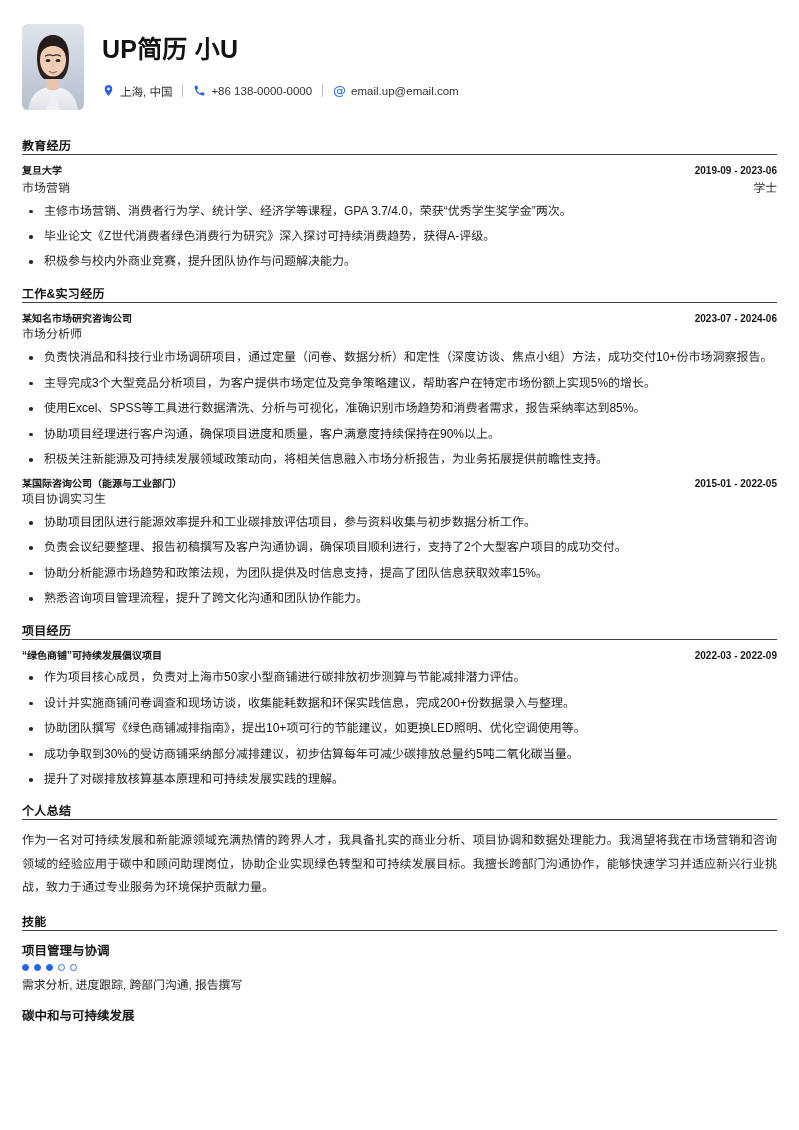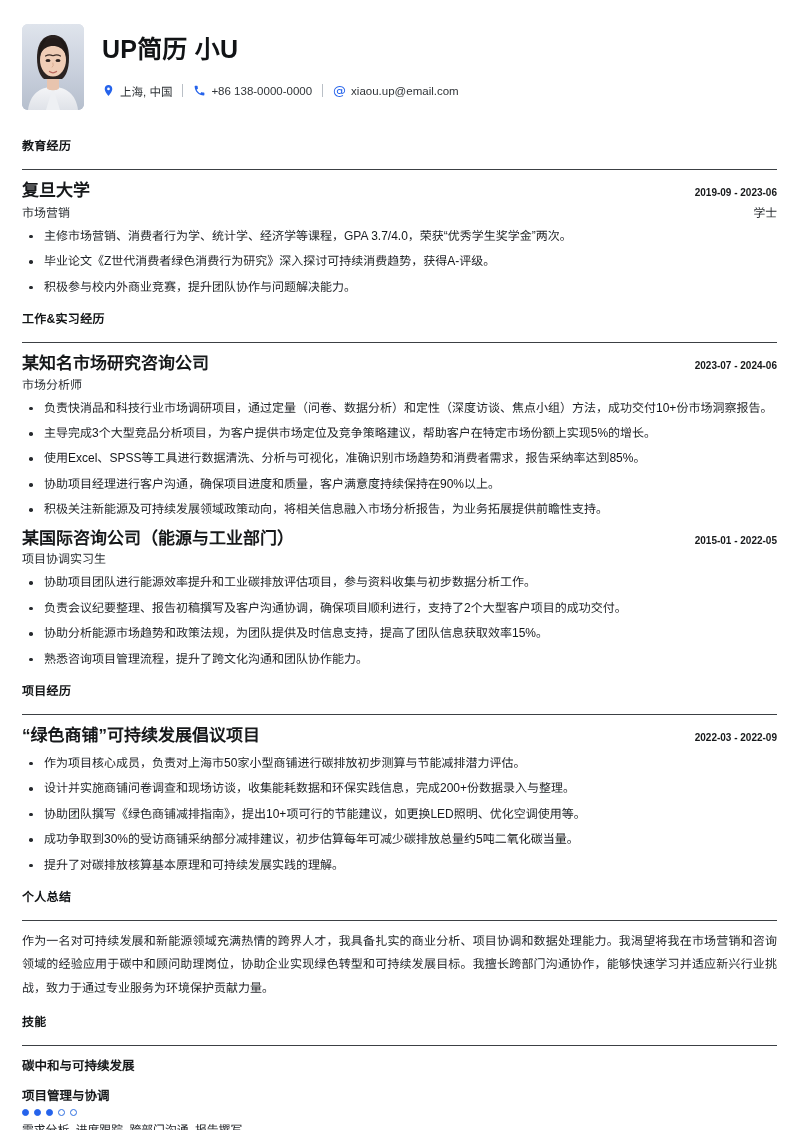--- a/index.html
+++ b/index.html
@@ -85,35 +85,35 @@
     color: #2563eb;
     font-family: "DejaVu Sans", sans-serif;
   }
 
   
   .section { margin-top: 12px; }
   .section-title {
     font-size: 12px;
     font-weight: 700;
     color: #111315;
-    padding-bottom: 16px;
+    padding-bottom: 1px;
     border-bottom: 1.6px solid #3c4044;
     margin-bottom: 9px;
     letter-spacing: .3px;
   }
 
   .entry { margin-bottom: 7px; }
   .entry-head {
     display: flex;
     align-items: baseline;
     justify-content: space-between;
     gap: 14px;
   }
   .entry-org {
-    font-size: 17px;
+    font-size: 10px;
     font-weight: 700;
     color: #16181a;
     line-height: 1.45;
   }
   .entry-date {
     font-size: 10px;
     font-weight: 700;
     color: #16181a;
     white-space: nowrap;
     text-align: right;
@@ -267,21 +267,21 @@
           </span>
           <span>+86 138-0000-0000</span>
         </span>
 
         <span class="contact-sep"></span>
 
         <span class="contact-item">
           <span class="cicon">
             <span class="at-glyph">@</span>
           </span>
-          <span>xiaou.up@email.com</span>
+          <span>email.up@email.com</span>
         </span>
 
       </div>
     </div>
   </div>
 
   <div class="section">
     <div class="section-title">教育经历</div>
 
     <div class="entry">
@@ -359,30 +359,30 @@
   </div>
 
   <div class="section">
     <div class="section-title">个人总结</div>
     <div class="summary-text">作为一名对可持续发展和新能源领域充满热情的跨界人才，我具备扎实的商业分析、项目协调和数据处理能力。我渴望将我在市场营销和咨询领域的经验应用于碳中和顾问助理岗位，协助企业实现绿色转型和可持续发展目标。我擅长跨部门沟通协作，能够快速学习并适应新兴行业挑战，致力于通过专业服务为环境保护贡献力量。</div>
   </div>
 
   <div class="section">
     <div class="section-title">技能</div>
     <div id="skills-list">
-        <div class="skill-block">
-          <div class="skill-name">碳中和与可持续发展</div>
-        </div>
         <div class="skill-block">
           <div class="skill-name">项目管理与协调</div>
           <div class="dots">
             <span class="dot on"></span>
             <span class="dot on"></span>
             <span class="dot on"></span>
             <span class="dot off"></span>
             <span class="dot off"></span>
           </div>
           <div class="skill-items">需求分析, 进度跟踪, 跨部门沟通, 报告撰写</div>
         </div>
+        <div class="skill-block">
+          <div class="skill-name">碳中和与可持续发展</div>
+        </div>
       </div>
   </div>
 
 </div>
 
 </body></html>

